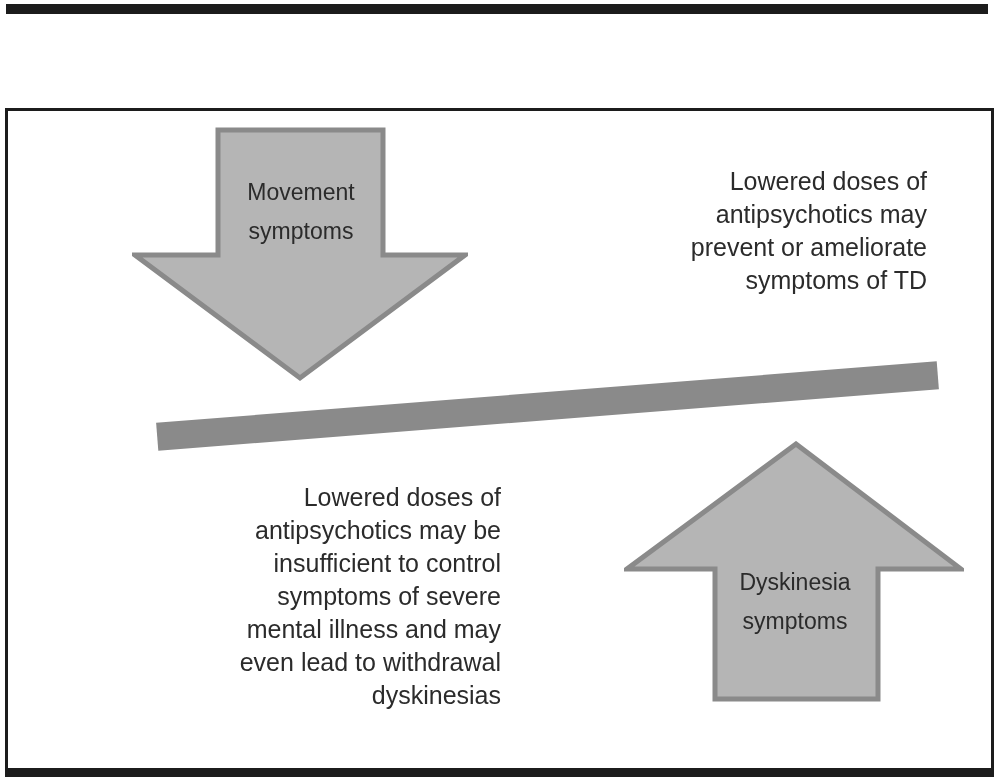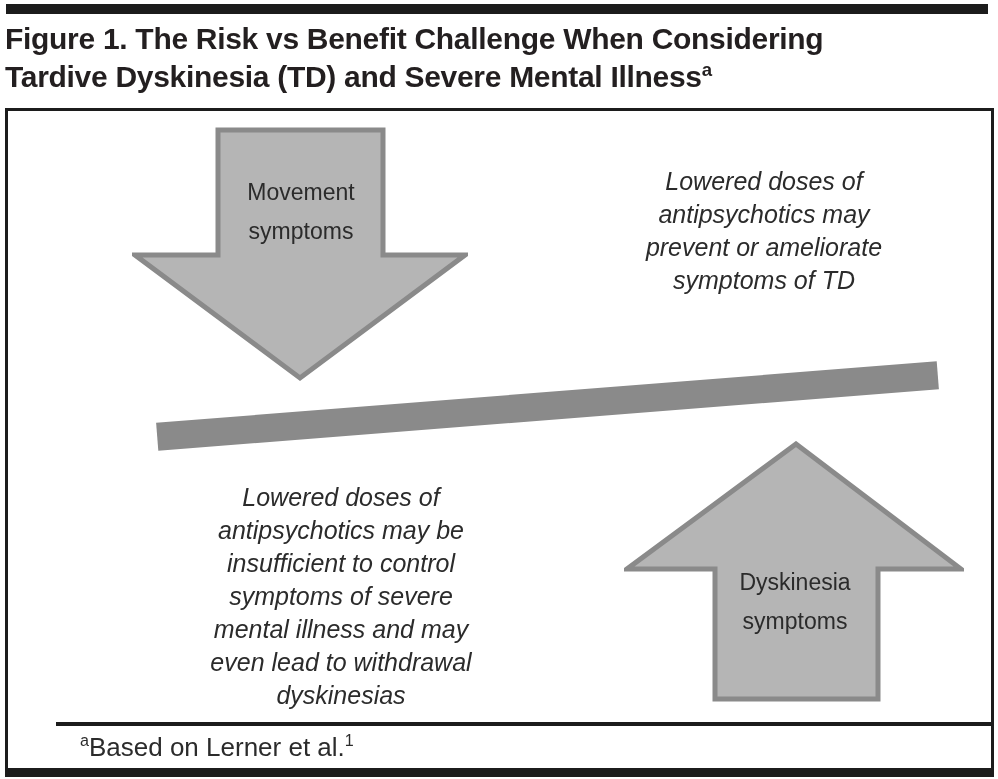--- a/index.html
+++ b/index.html
@@ -66,50 +66,45 @@
   .psychiatric-label { left: 656px; top: 452px; width: 166px; }
   .balance-beam {
     position: absolute;
     left: 100px; top: 281px;
     width: 783px; height: 28px;
     background: #8a8a8a;
     transform: rotate(-4.5deg);
   }
   .side-text {
     position: absolute;
-    text-align: center;
+    text-align: right;
     font-size: 25px;
     line-height: 33px;
     color: #2b2b2b;
     white-space: pre-line;
-    font-style: italic;
   }
   .benefit-text { left: 545px; top: 54px; width: 326px; }
   .risk-text { left: 125px; top: 370px; width: 320px; }
   .footnote-row {
     border-top: 4px solid #1c1c1c;
     height: 46px;
     display: flex;
     align-items: center;
     padding-left: 24px;
     font-size: 26px;
     color: #2b2b2b;
   }
 </style>
 </head>
 <body>
 
 <div class="page">
 
   <div class="top-rule"></div>
 
-  <h1 class="figure-title">
-    <span class="tline">Figure 1. The Risk vs Benefit Challenge When Considering</span>
-    <span class="tline"><span>Tardive Dyskinesia (TD) and Severe Mental Illness</span><span class="sup">a</span></span>
-  </h1>
 
   <div class="figure-box">
     <div class="diagram-area">
 
       <svg class="arrow-svg down-arrow-svg" width="336" height="256" viewBox="-3 -3 336 256">
         <polygon points="83,0 248,0 248,125 330,125 165,248 0,125 83,125" fill="#b5b5b5"></polygon>
       </svg>
 
       <div class="arrow-label movement-label">Movement
 symptoms</div>
@@ -131,18 +126,15 @@
 
       <svg class="arrow-svg up-arrow-svg" width="340" height="261" viewBox="-3 -3 340 261">
         <polygon points="169,0 334,125 251,125 251,255 88,255 88,125 0,125" fill="#b5b5b5"></polygon>
       </svg>
 
       <div class="arrow-label psychiatric-label">Dyskinesia
 symptoms</div>
 
     </div>
 
-    <div class="footnote-row">
-      <span><span class="sup">a</span><span>Based on Lerner et al.</span><span class="sup">1</span></span>
-    </div>
   </div>
 
 </div>
 
 </body></html>

